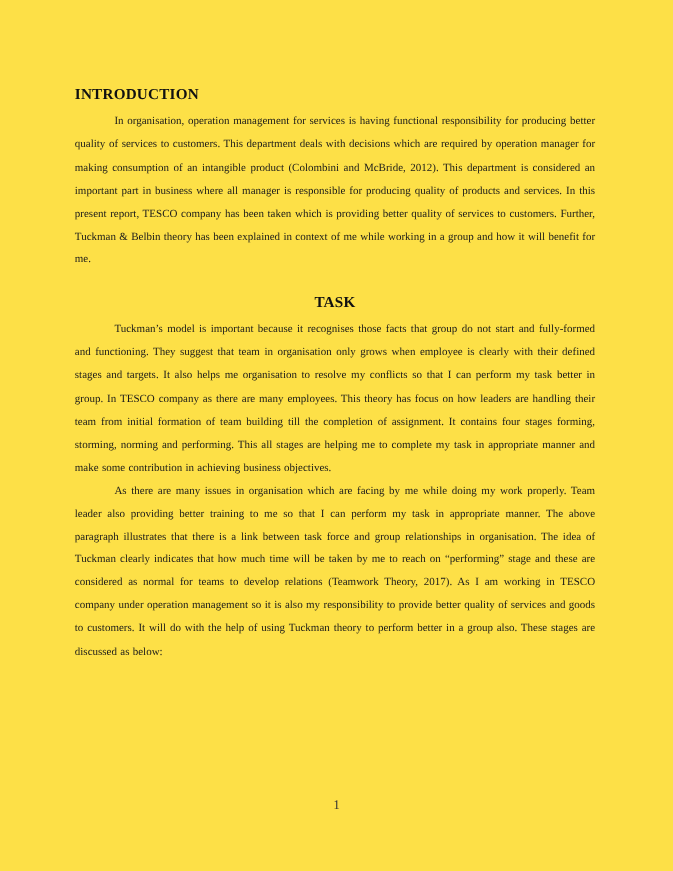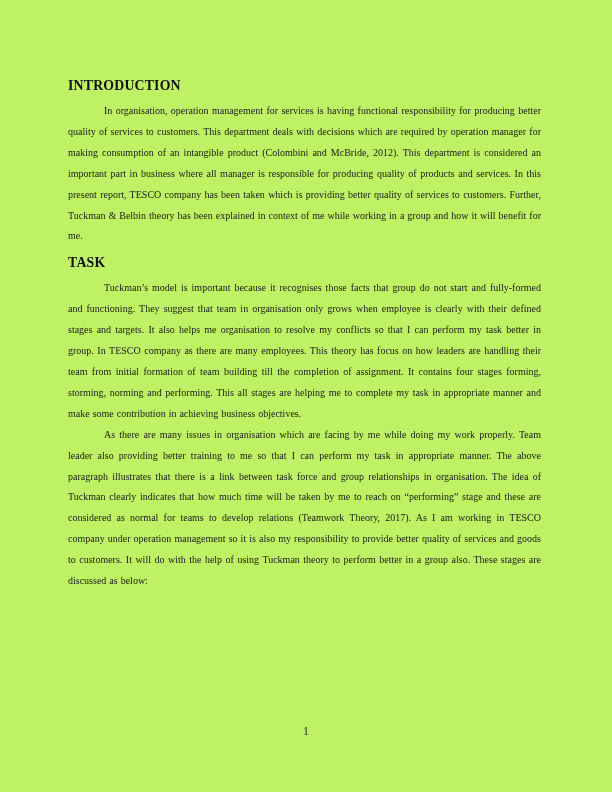--- a/index.html
+++ b/index.html
@@ -4,41 +4,42 @@
 <style>
   * { margin: 0; padding: 0; box-sizing: border-box; }
   html, body {
     background: #ffffff;
     font-family: "Liberation Serif", "DejaVu Serif", serif;
   }
   .page {
     position: relative;
     width: 612px;
     height: 792px;
-    background: #bef264;
+    background: #fde047;
     overflow: hidden;
   }
   .content {
     position: absolute;
     top: 76px;
     left: 68px;
     width: 473px;
     color: #1a1a1a;
   }
   .section-heading {
     font-family: "Liberation Serif", "DejaVu Serif", serif;
     font-size: 13.8px;
     font-weight: 700;
     color: #111111;
     letter-spacing: 0.2px;
     line-height: 19px;
     margin: 0 0 6px 0;
   }
   .section-heading.task {
-    margin-top: 6px;
+    margin-top: 18px;
+    text-align: center;
   }
   .body-paragraph {
     font-size: 10px;
     line-height: 20.9px;
     text-align: justify;
     text-indent: 36px;
     color: #1a1a1a;
     margin: 0;
     word-spacing: 0.5px;
   }

